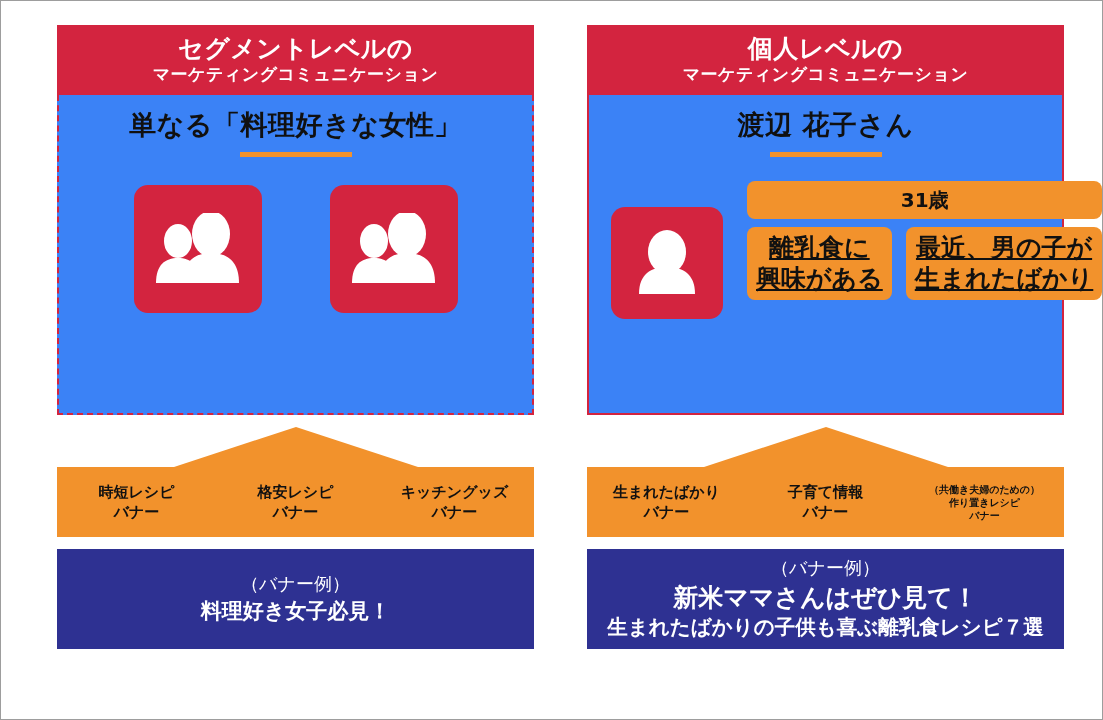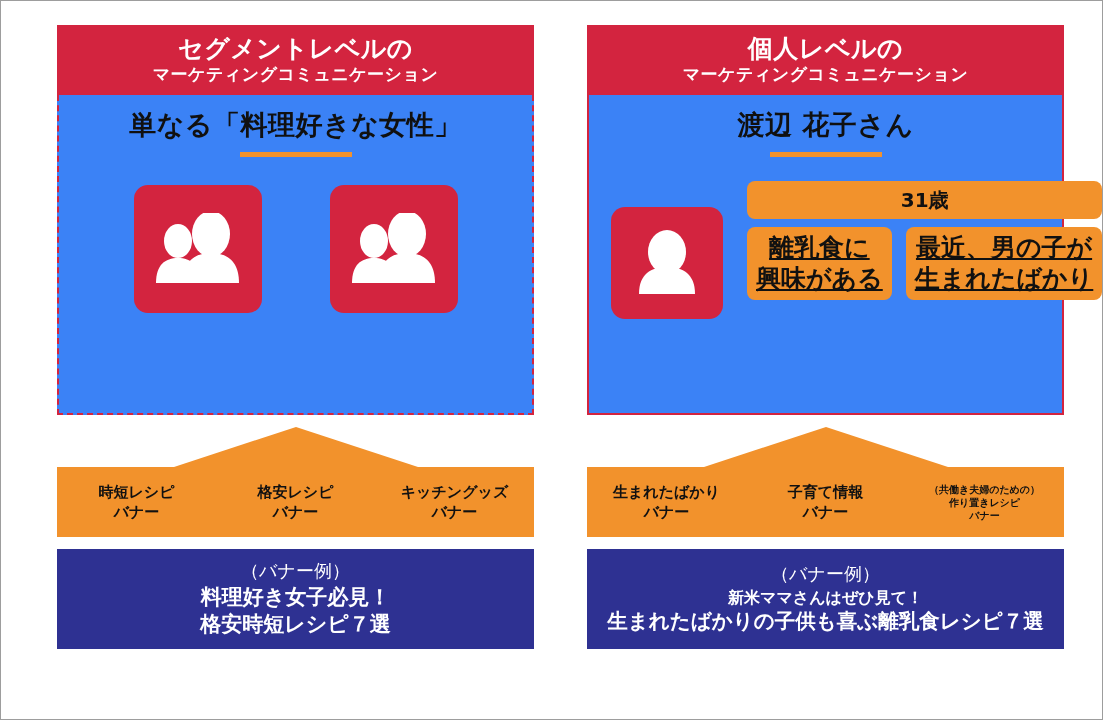--- a/index.html
+++ b/index.html
@@ -185,21 +185,21 @@
     font-weight: normal;
     line-height: 1.25;
     margin-bottom: 2px;
   }
   .example-box .headline {
     font-size: 21px;
     font-weight: bold;
     line-height: 1.3;
     white-space: nowrap;
   }
-  .example-box.wide .headline { font-size: 16px; }
+  .example-box.wide .headline { font-size: 25px; }
   .example-box.wide .headline.long { font-size: 20.5px; }
 </style>
 </head>
 <body>
 
 <div id="canvas">
 
   <div class="column left">
 
     <div class="panel-header">
@@ -250,21 +250,20 @@
       </div>
       <div class="banner">
         <span class="l">キッチングッズ</span>
         <span class="l">バナー</span>
       </div>
     </div>
 
     <div class="example-box">
       <div class="eyebrow">（バナー例）</div>
       <div class="headline">料理好き女子必見！</div>
-      <div class="headline">格安時短レシピ７選</div>
     </div>
   </div>
 
   <div class="column right">
 
     <div class="panel-header">
       <span class="line line1">個人レベルの</span>
       <span class="line line2">マーケティングコミュニケーション</span>
     </div>
 

